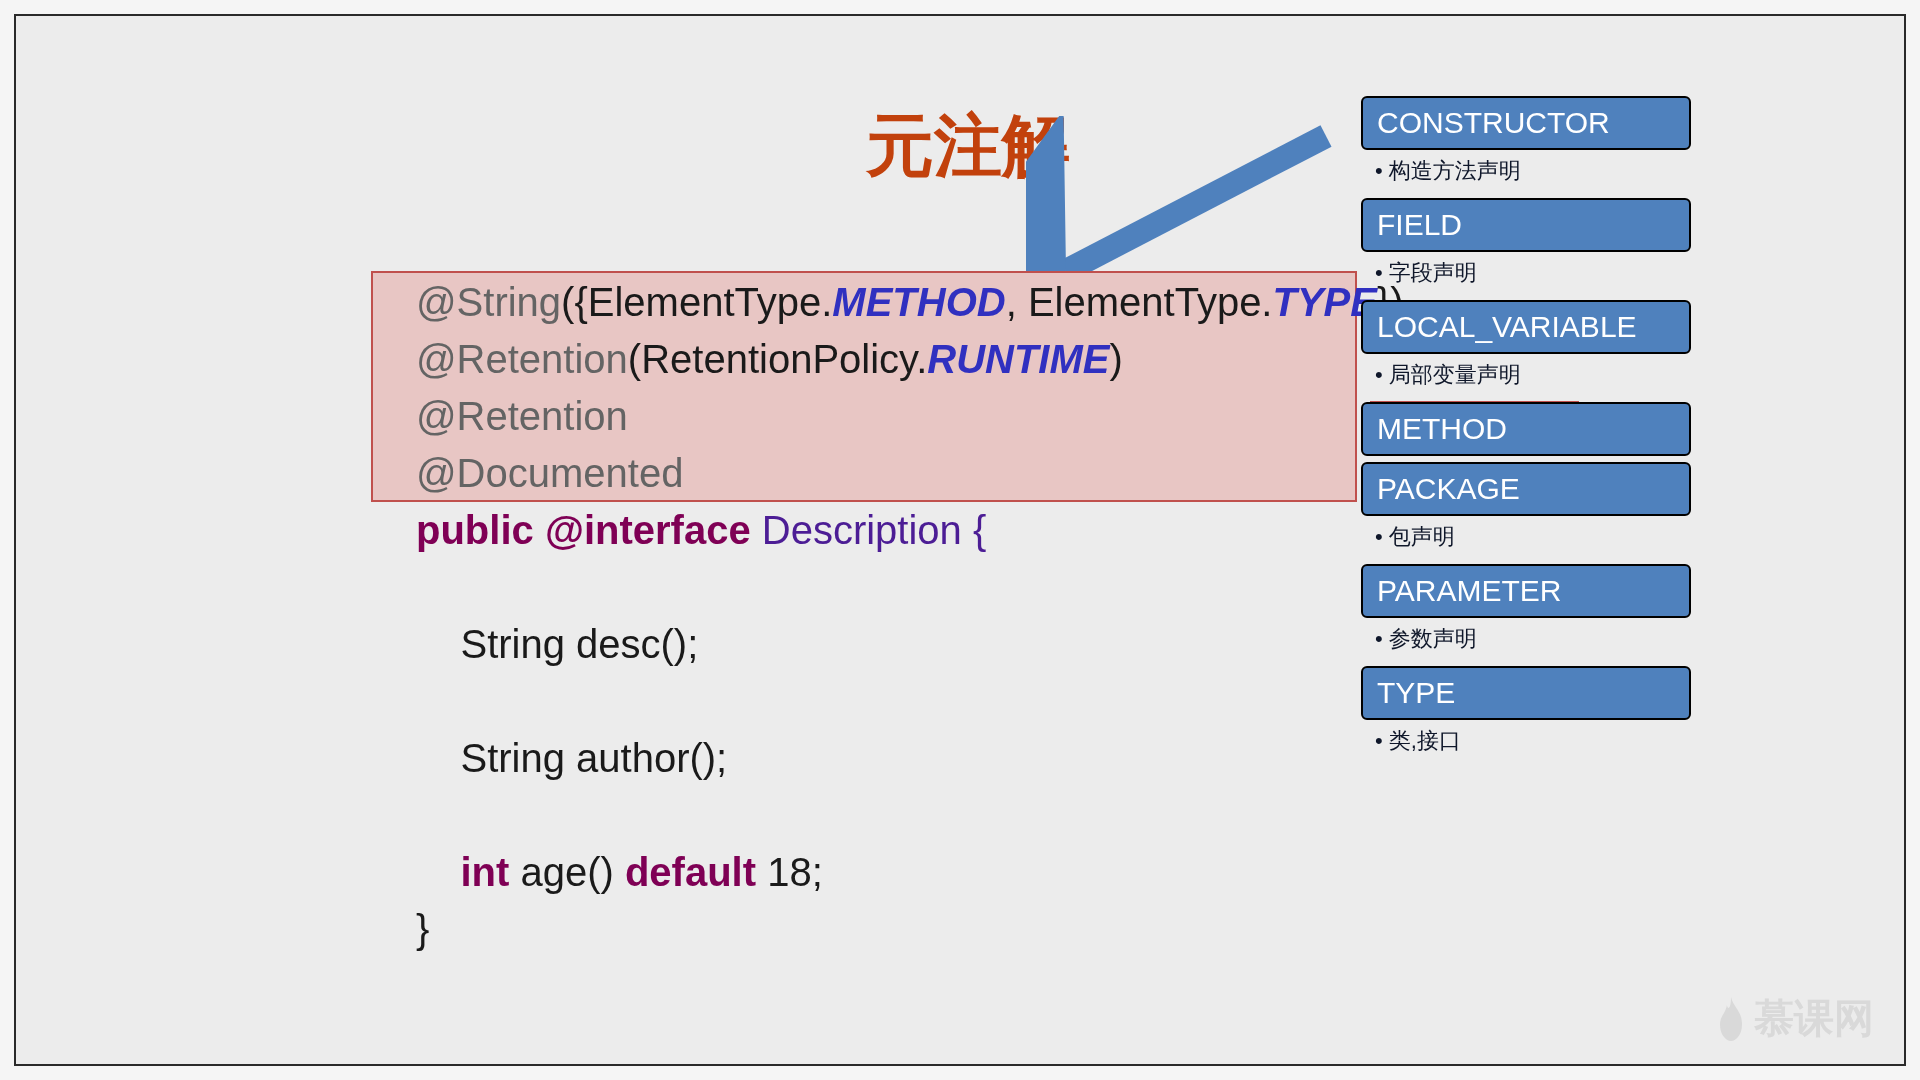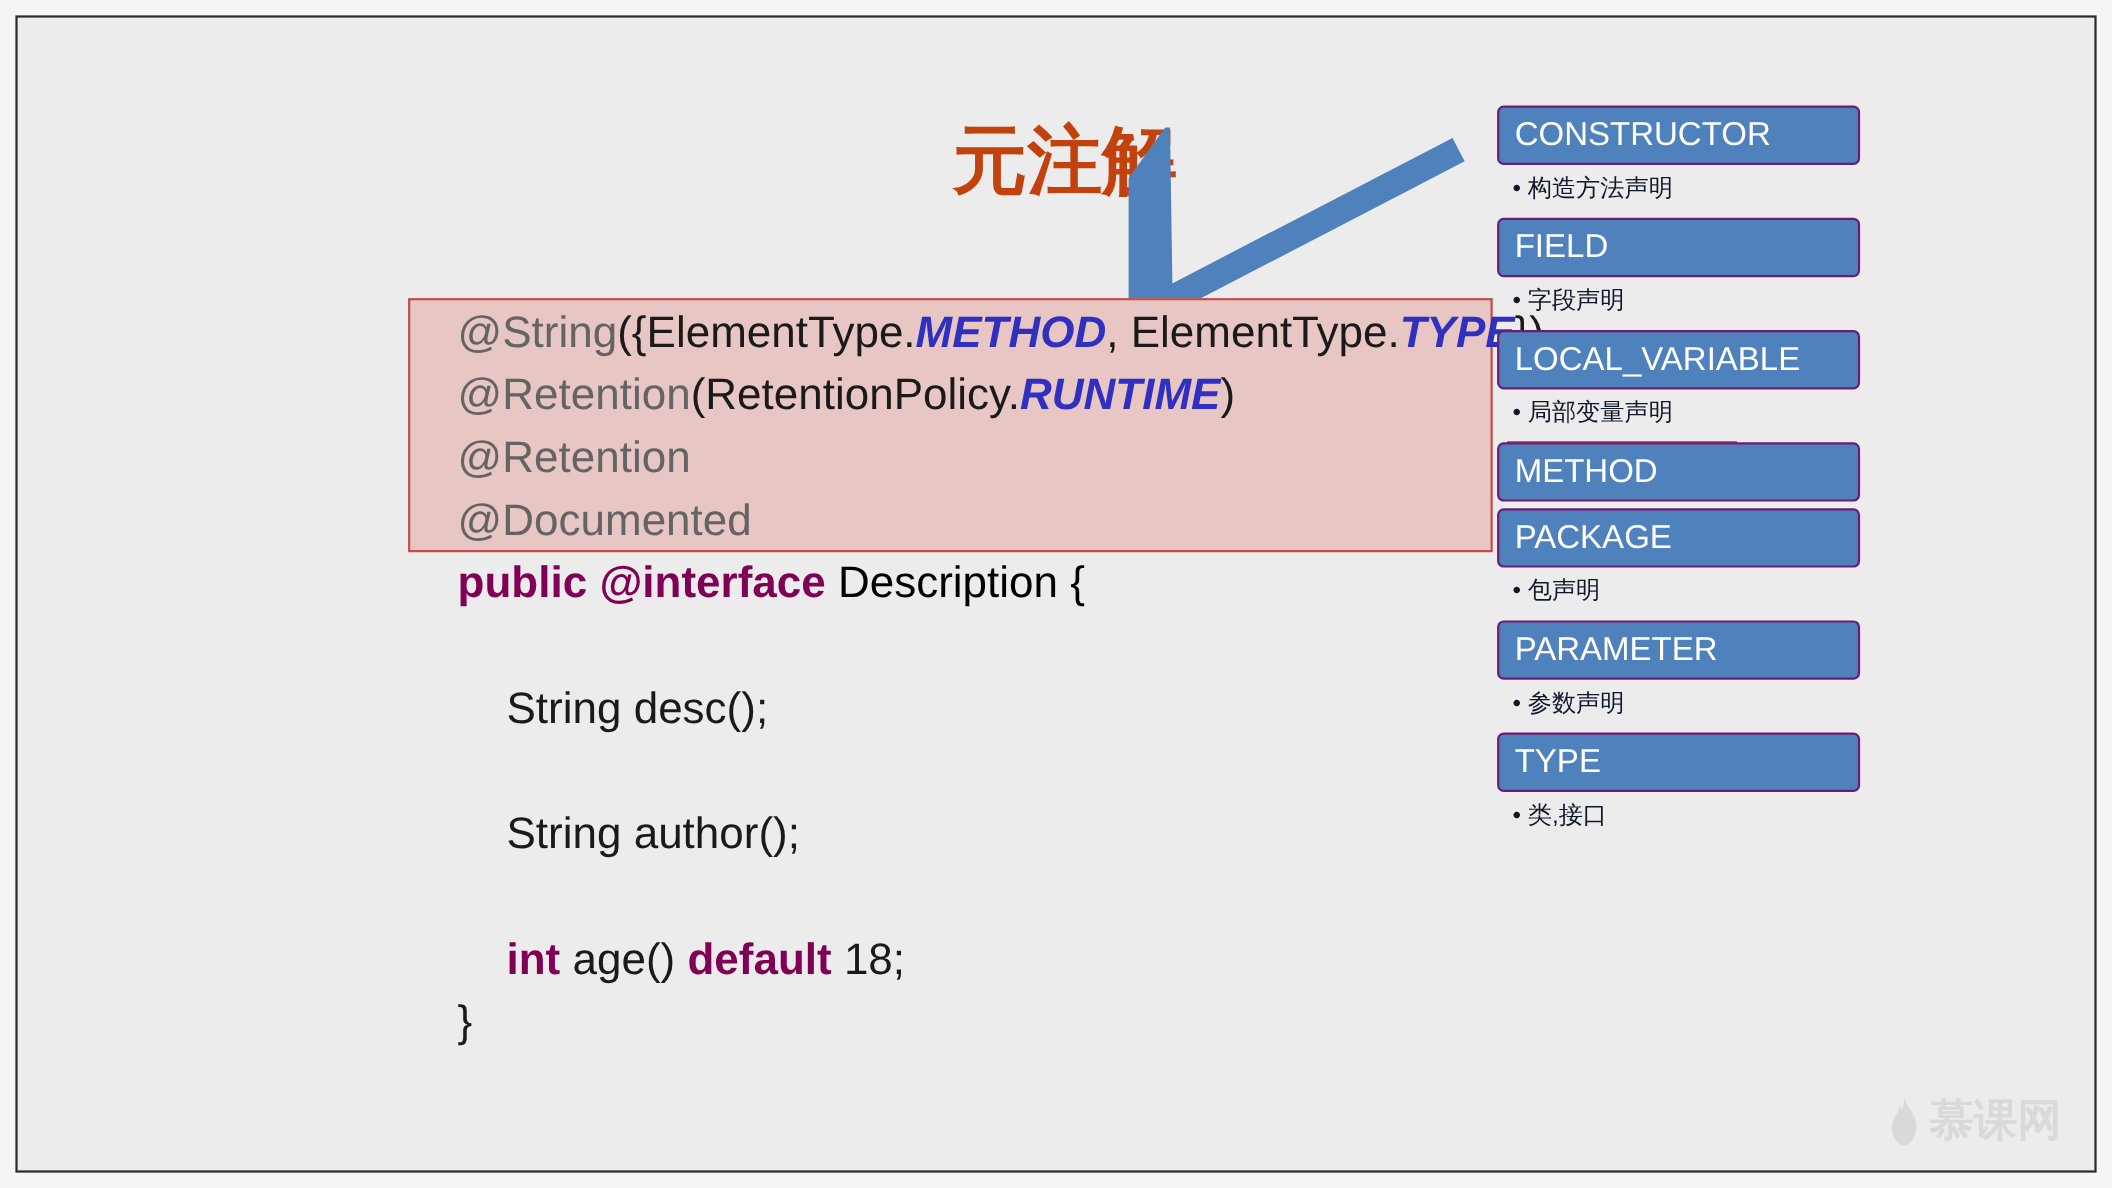--- a/index.html
+++ b/index.html
@@ -5,24 +5,24 @@
   html,body{margin:0;padding:0;width:1920px;height:1080px;background:#f5f5f5;font-family:"Microsoft YaHei","Segoe UI",Arial,sans-serif;overflow:hidden;}
   .frame{position:absolute;left:14px;top:14px;right:14px;bottom:14px;border:2px solid #2a2a2a;background:#ececec;}
   .title{position:absolute;left:850px;top:85px;font-size:68px;font-weight:700;color:#c2410c;}
   .arrow{position:absolute;left:1010px;top:100px;pointer-events:none;}
   .hlbox{position:absolute;left:355px;top:255px;width:982px;height:227px;background:#e8c6c4;border:2px solid #c0504d;}
   .hlbox2{position:absolute;left:1354px;top:385px;width:205px;height:40px;background:#e8c6c4;border:2px solid #c0504d;}
   .code{position:absolute;left:400px;top:258px;font-size:40px;line-height:57px;white-space:pre;color:#1a1a1a;}
   .kw{color:#7f0055;font-weight:700;margin-top:16px;}
   .ann{color:#646464;}
   .enm{color:#3030c0;font-style:italic;font-weight:600;}
-  .cls{color:#000000;}
+  .cls{color:#4c1d95;}
   .panel{position:absolute;left:1345px;top:80px;width:330px;}
   .pitem{margin-bottom:6px;}
-  .phead{background:#4f81bd;color:#fff;font-size:30px;font-weight:500;padding:8px 14px;border:2px solid #701a75;border-radius:6px;}
+  .phead{background:#4f81bd;color:#fff;font-size:30px;font-weight:500;padding:8px 14px;border:2px solid #000000;border-radius:6px;}
   .pdesc{font-size:22px;color:#0f172a;padding:6px 10px 6px 14px;}
   .pdesc::before{content:"• ";}
   .logo{position:absolute;right:30px;bottom:18px;font-size:40px;font-weight:700;color:#d9d9d9;display:flex;align-items:center;gap:6px;}
   .flame{width:34px;height:44px;}
 </style>
 </head>
 <body>
 
 <div class="frame">
 

